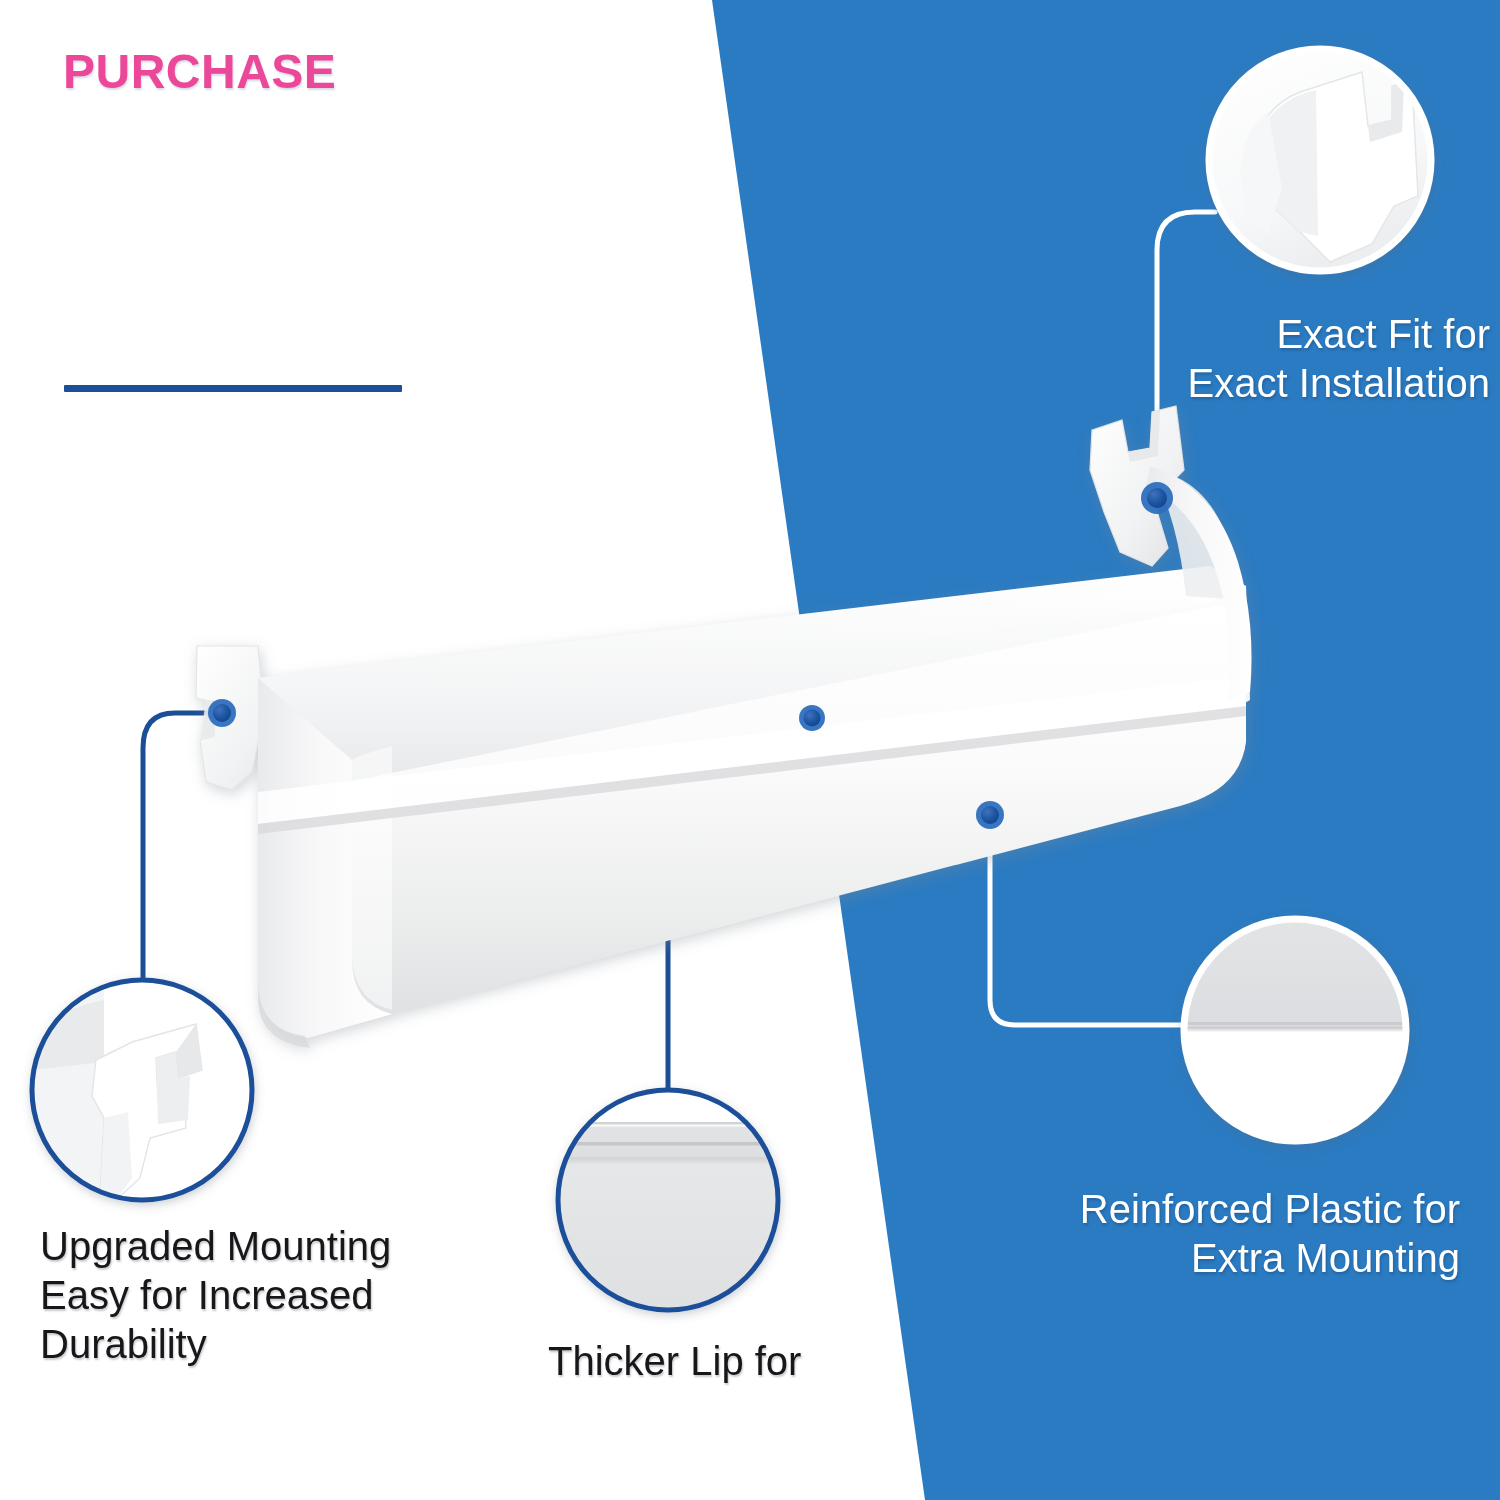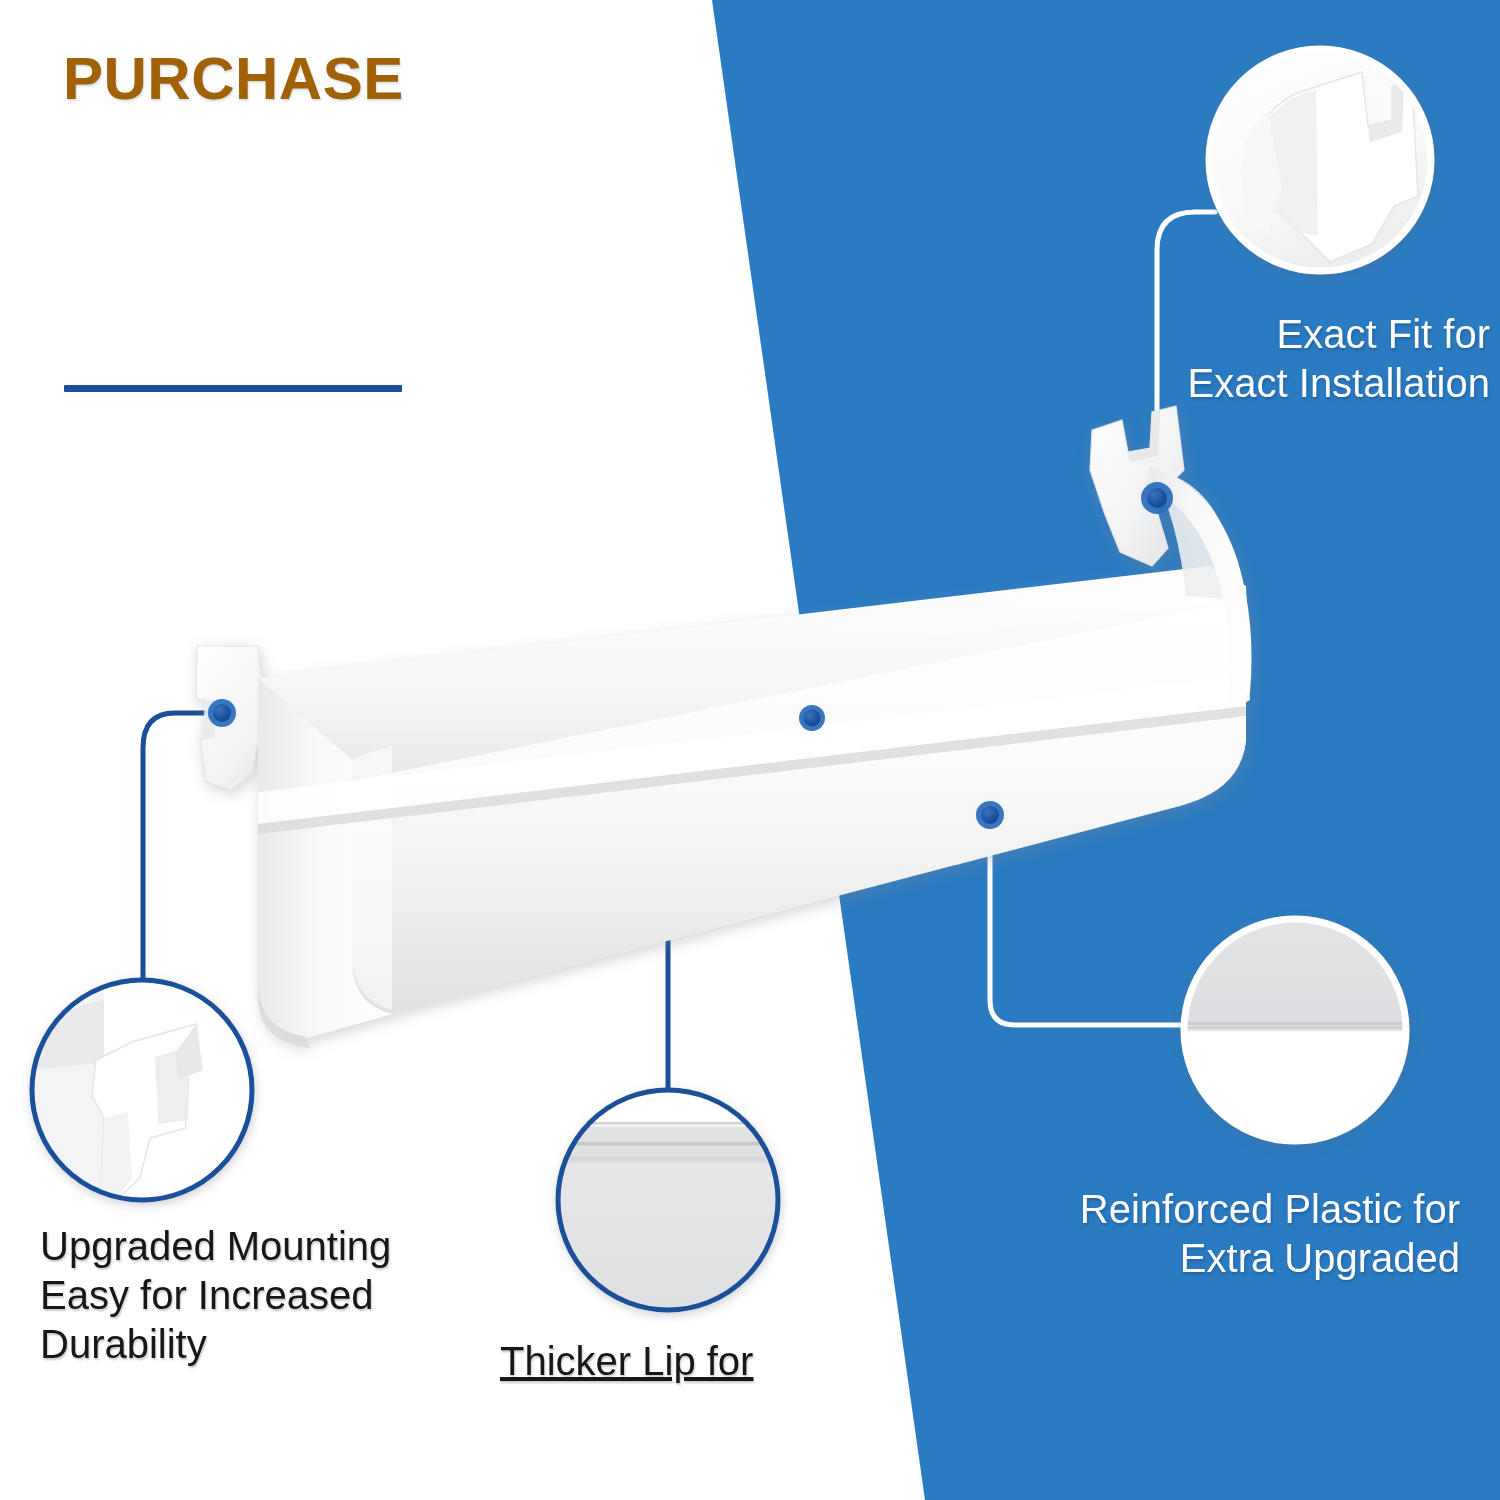--- a/index.html
+++ b/index.html
@@ -12,24 +12,24 @@
   }
   #stage{position:relative;width:1500px;height:1500px;overflow:hidden;background:#fff;}
   #artboard{position:absolute;inset:0;width:1500px;height:1500px;}
 
   
   .headline{
     position:absolute;
     left:63px; top:48px;
     width:640px;
     font-weight:bold;
-    font-size:60px;
+    font-size:48px;
     line-height:1.02;
     letter-spacing:0.5px;
-    color:#a16207;
+    color:#ec4899;
     text-transform:uppercase;
     text-shadow:1px 2px 2px rgba(120,140,165,0.30);
   }
   .headline .hl-line{display:block;white-space:nowrap;}
   .headline-rule{
     position:absolute;
     left:64px; top:385px;
     width:338px; height:7px;
     background:#1C4F99;
     border-radius:1px;
@@ -52,25 +52,24 @@
     text-shadow:1px 2px 3px rgba(20,55,95,0.38);
   }
   .caption-bl{
     left:28px; top:1222px;
     color:#17171a;
     text-align:left;
     text-shadow:1px 2px 2px rgba(130,135,145,0.45);
     margin-left:12px;
   }
   .caption-bc{
-    left:500px; top:1337px;
+    left:548px; top:1337px;
     color:#17171a;
     text-align:center;
     text-shadow:1px 2px 2px rgba(130,135,145,0.45);
-    text-decoration:underline;
   }
 </style>
 </head>
 <body>
 
 <div id="stage">
 
   <svg id="artboard" viewBox="0 0 1500 1500" xmlns="http://www.w3.org/2000/svg">
     <defs>
 
@@ -277,21 +276,21 @@
   </div>
   <div class="headline-rule"></div>
 
   <div class="caption caption-tr">
     <span class="cap-line">Exact Fit for</span>
     <span class="cap-line">Exact Installation</span>
   </div>
 
   <div class="caption caption-br">
     <span class="cap-line">Reinforced Plastic for</span>
-    <span class="cap-line">Extra Upgraded</span>
+    <span class="cap-line">Extra Mounting</span>
   </div>
 
   <div class="caption caption-bl">
     <span class="cap-line">Upgraded Mounting</span>
     <span class="cap-line">Easy for Increased</span>
     <span class="cap-line">Durability</span>
   </div>
 
   <div class="caption caption-bc">
     <span class="cap-line">Thicker Lip for</span>

